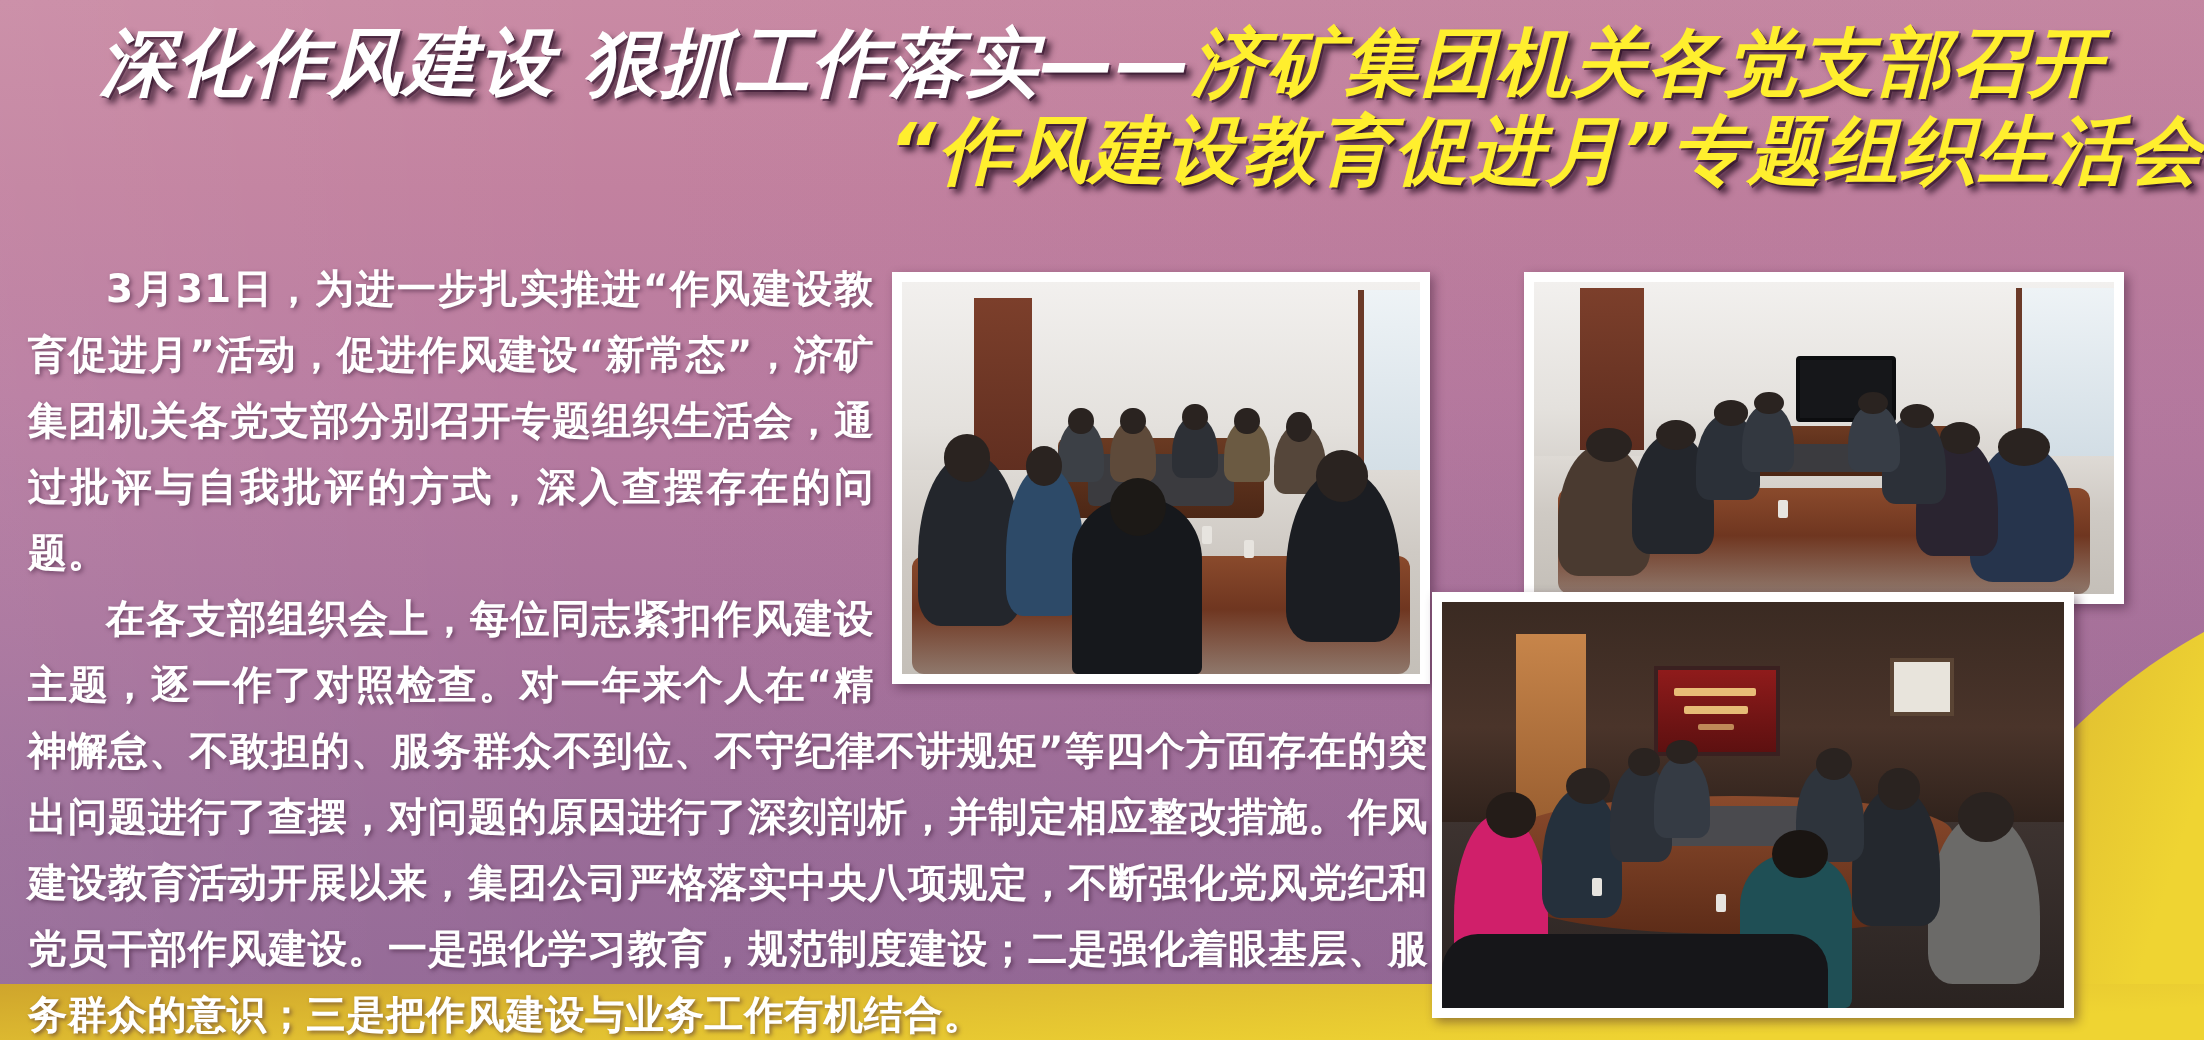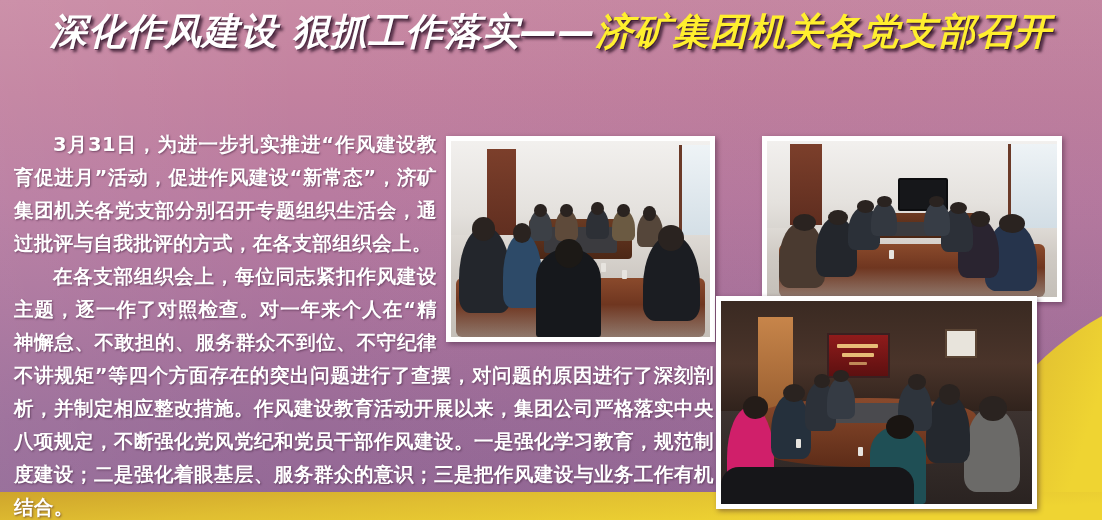--- a/index.html
+++ b/index.html
@@ -231,25 +231,26 @@
       <path d="M0,202 L1102,202 L1102,230 L0,230 Z" fill="url(#goldGrad)"></path>
       <path d="M1102,26 C1040,60 985,120 960,202 L1102,202 Z" fill="url(#goldGrad)"></path>
       <path d="M960,202 C985,120 1040,60 1102,26 L1102,0 C1020,40 955,118 930,202 Z" fill="url(#goldGrad)" opacity="0"></path>
     </svg>
   </div>
 
   <div class="headline">
     <span class="hl-line">
       <span class="hl-white">深化作风建设 狠抓工作落实——</span><span class="hl-yellow">济矿集团机关各党支部召开</span>
     </span>
+    <span class="hl-line hl-yellow">“作风建设教育促进月”专题组织生活会</span>
   </div>
 
   <div class="body-copy">
     <div class="photo1-spacer"></div>
-    <p>3月31日，为进一步扎实推进“作风建设教育促进月”活动，促进作风建设“新常态”，济矿集团机关各党支部分别召开专题组织生活会，通过批评与自我批评的方式，在各支部组织会上。</p>
+    <p>3月31日，为进一步扎实推进“作风建设教育促进月”活动，促进作风建设“新常态”，济矿集团机关各党支部分别召开专题组织生活会，通过批评与自我批评的方式，深入查摆存在的问题。</p>
     <p>在各支部组织会上，每位同志紧扣作风建设主题，逐一作了对照检查。对一年来个人在“精神懈怠、不敢担的、服务群众不到位、不守纪律不讲规矩”等四个方面存在的突出问题进行了查摆，对问题的原因进行了深刻剖析，并制定相应整改措施。作风建设教育活动开展以来，集团公司严格落实中央八项规定，不断强化党风党纪和党员干部作风建设。一是强化学习教育，规范制度建设；二是强化着眼基层、服务群众的意识；三是把作风建设与业务工作有机结合。</p>
   </div>
 
   <div class="photo" id="photo-1">
     <div class="inner">
       <div class="room">
         <div class="wall"></div>
         <div class="door" style="left:14%"></div>
         <div class="window" style="width:11%"></div>
         <div class="floor"></div>

